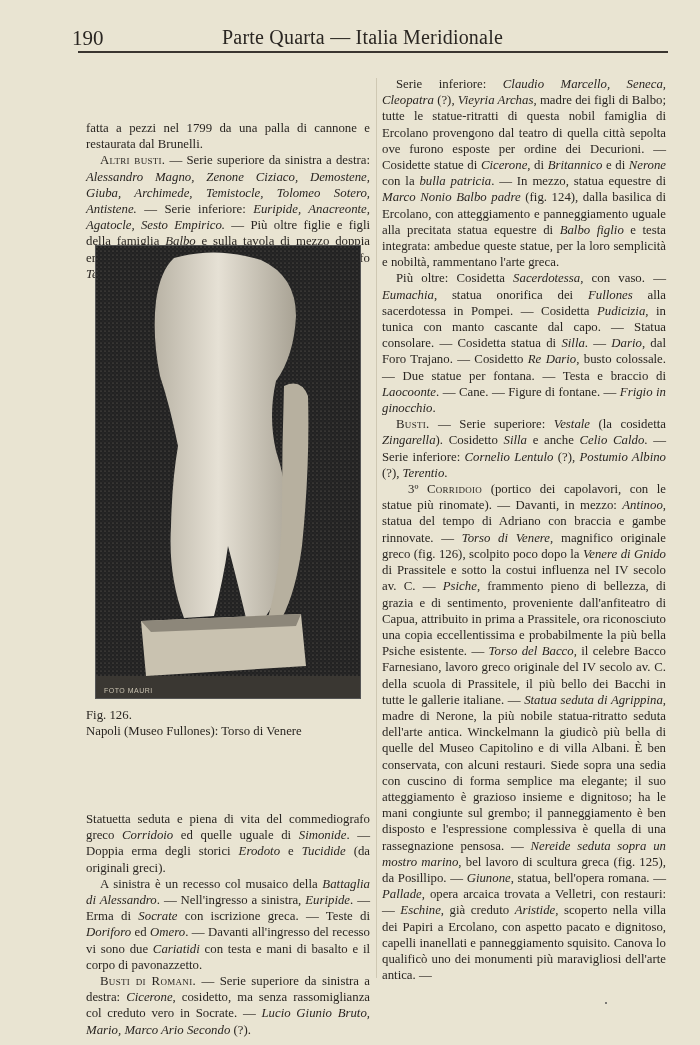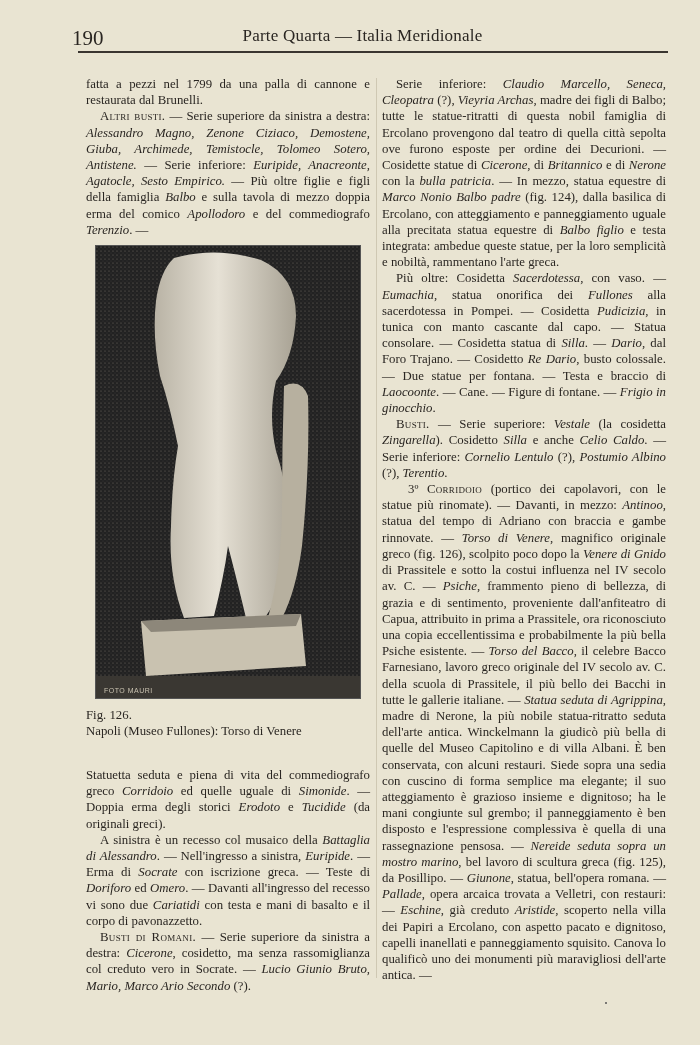--- a/index.html
+++ b/index.html
@@ -8,34 +8,34 @@
     background:#e9e4d2;
     font-family:"Liberation Serif", serif;
     color:#2a2622;
     position:relative;
   }
   .header {
     position:absolute; left:60px; top:26px; width:605px; height:20px;
     font-family:"Liberation Serif", serif;
   }
   .page-num { position:absolute; left:12px; top:0; font-size:21px; }
-  .running-title { position:absolute; left:0; right:0; text-align:center; top:0; font-size:17px; letter-spacing:0.2px; }
+  .running-title { position:absolute; left:0; right:0; text-align:center; top:0; font-size:20px; letter-spacing:0.2px; }
   .rule {
     position:absolute; left:78px; top:51px; width:590px; height:2px;
     background:#3a3530;
   }
   .col {
     position:absolute; top:76px; width:284px;
     font-size:12.8px; line-height:16.2px; text-align:justify;
     hyphens:manual;
   }
   .col-left { left:86px; }
   .col-right { left:382px; }
   .col p { margin:0; text-indent:14px; }
-  .col p.noindent { text-indent:0; }
+  .col p.noindent { text-indent:0;margin-top:44px; }
   .col p.deep { text-indent:26px; }
   .sc { font-variant:small-caps; letter-spacing:0.3px; }
   i, .it { font-style:italic; }
   .col-divider {
     position:absolute; left:376px; top:78px; width:1px; height:900px;
     background:#cfc8b3;
   }
   .figure {
     position:absolute; left:95px; top:245px; width:264px; height:452px;
     background:#1e1c1a; border:1px solid #555;

